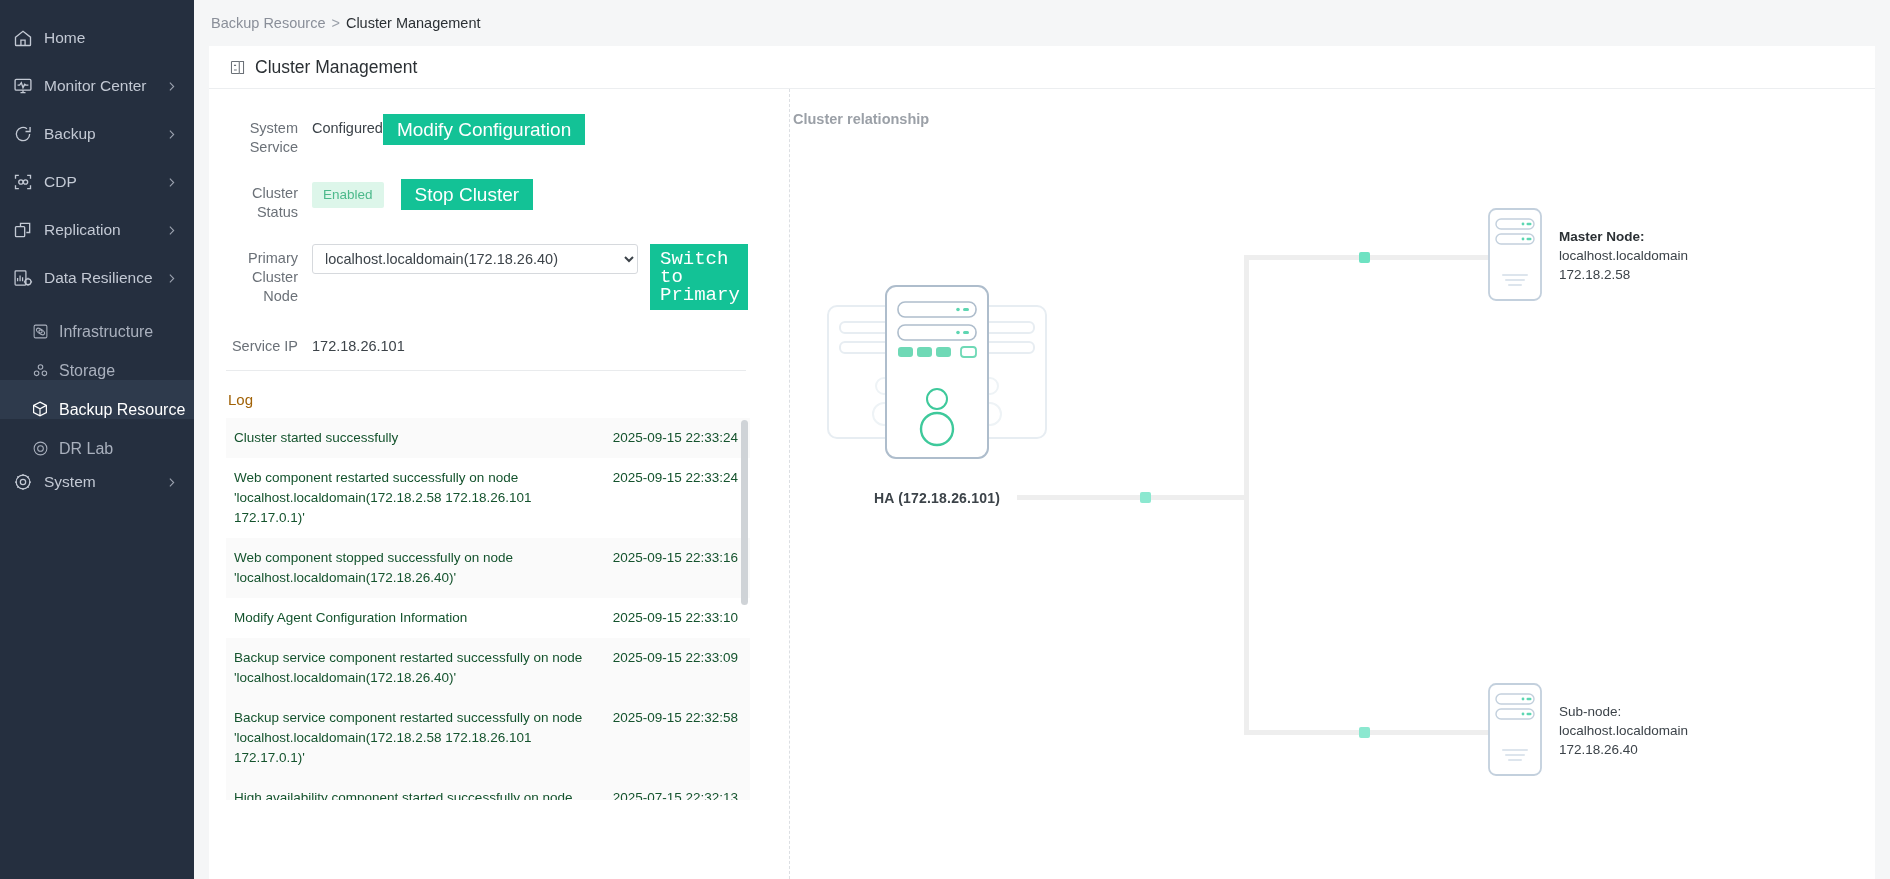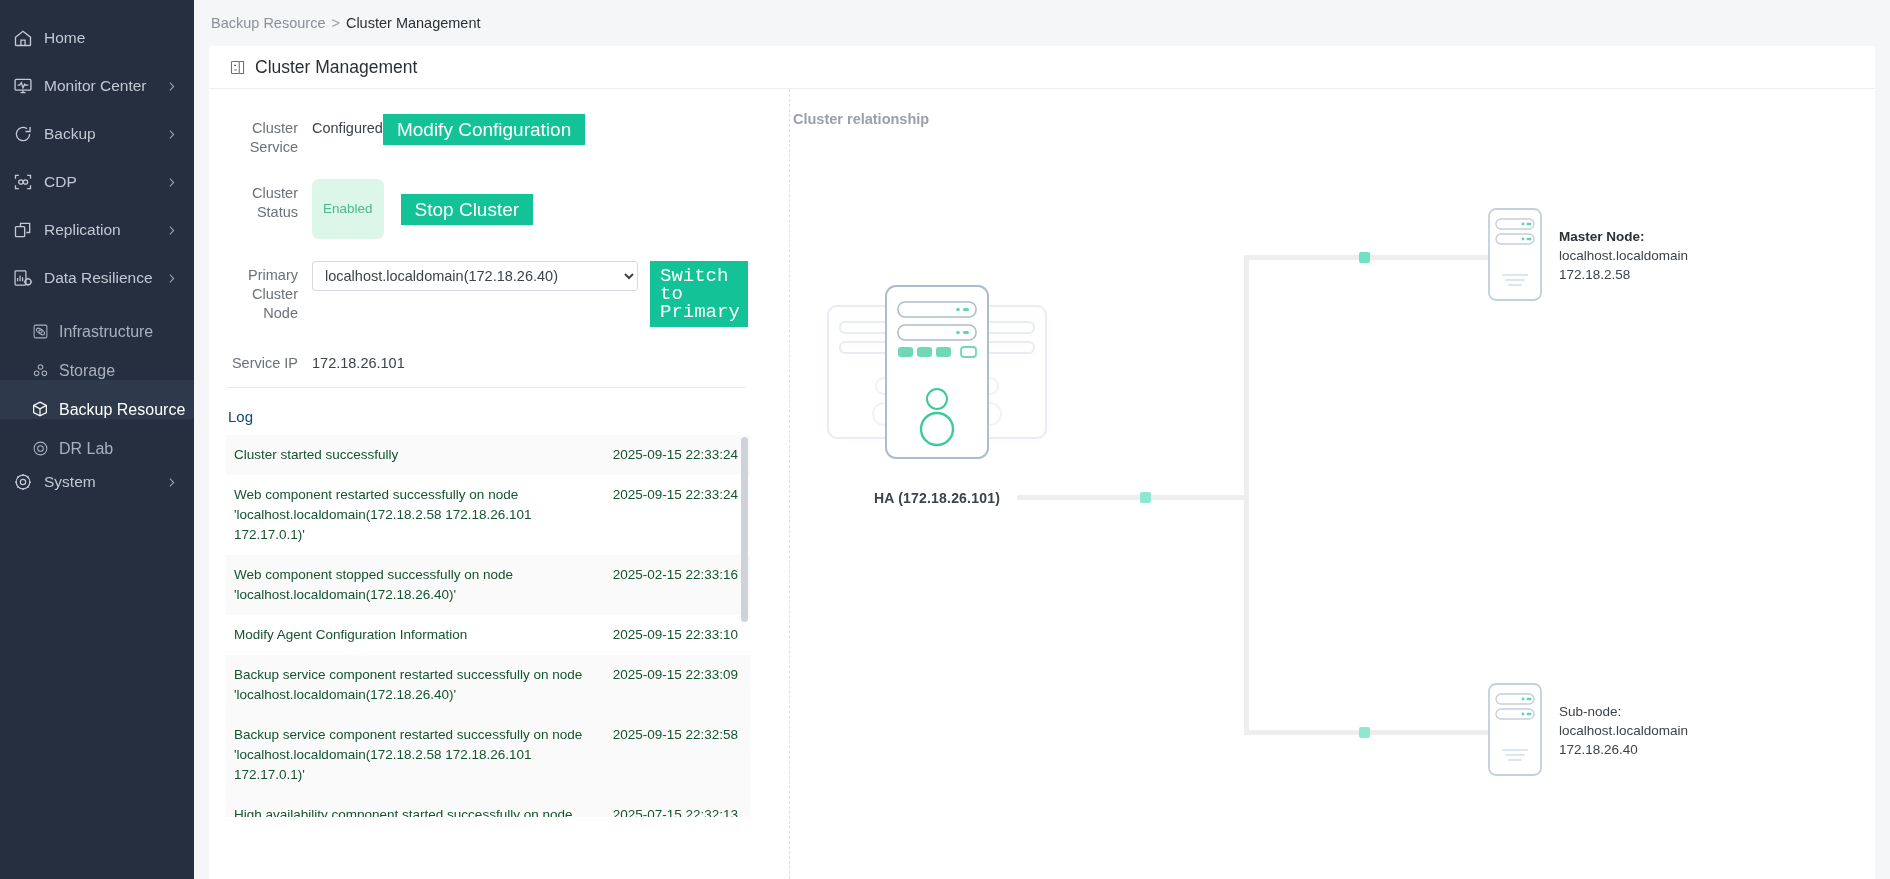--- a/index.html
+++ b/index.html
@@ -137,22 +137,22 @@
     line-height: 18px;
     white-space: normal;
     font-family: Liberation Mono, monospace;
   }
 
   .badge-enabled {
     display: inline-block;
     background: #ddf6ea;
     color: #4cb98b;
     font-size: 13.5px;
-    padding: 22px 11px;
-    border-radius: 7px;
+    padding: 5px 11px;
+    border-radius: 2px;
     line-height: 16px;
     margin-right: 17px;
   }
 
   .sel-wrap { position: relative; display: inline-block; }
   select.node-select {
     width: 326px;
     height: 30px;
     font-size: 14.5px;
     font-family: inherit;
@@ -164,21 +164,21 @@
     margin-right: 12px;
   }
 
   .hr-sep {
     width: 520px;
     height: 1px;
     background: #e9ebed;
     margin: 10px 0 0 0;
   }
 
-  .log-title { font-size: 15px; color: #0c4a6e; margin: 20px 0 10px 2px; }
+  .log-title { font-size: 15px; color: #a16207; margin: 20px 0 10px 2px; }
 
   .log-list {
     width: 524px;
     height: 382px;
     overflow: hidden;
     position: relative;
   }
   .log-row {
     display: flex;
     align-items: flex-start;
@@ -413,21 +413,21 @@
           </svg>
         </span>
         <span class="title-text">Cluster Management</span>
       </div>
 
       <div class="card-body">
 
         <div class="left-pane">
 
           <div class="form-row">
-            <div class="form-label">Cluster Service</div>
+            <div class="form-label">System Service</div>
             <div class="form-field">
               <span class="plain-val" style="margin-right:0">Configured</span>
               <button class="btn-green">Modify Configuration</button>
             </div>
           </div>
 
           <div class="form-row">
             <div class="form-label">Cluster Status</div>
             <div class="form-field" style="align-items:center">
               <span class="badge-enabled">Enabled</span>
@@ -463,21 +463,21 @@
             <div class="log-row shade">
               <span class="log-msg">Cluster started successfully</span>
               <span class="log-time">2025-09-15 22:33:24</span>
             </div>
             <div class="log-row">
               <span class="log-msg">Web component restarted successfully on node 'localhost.localdomain(172.18.2.58 172.18.26.101 172.17.0.1)'</span>
               <span class="log-time">2025-09-15 22:33:24</span>
             </div>
             <div class="log-row shade">
               <span class="log-msg">Web component stopped successfully on node 'localhost.localdomain(172.18.26.40)'</span>
-              <span class="log-time">2025-02-15 22:33:16</span>
+              <span class="log-time">2025-09-15 22:33:16</span>
             </div>
             <div class="log-row">
               <span class="log-msg">Modify Agent Configuration Information</span>
               <span class="log-time">2025-09-15 22:33:10</span>
             </div>
             <div class="log-row shade">
               <span class="log-msg">Backup service component restarted successfully on node 'localhost.localdomain(172.18.26.40)'</span>
               <span class="log-time">2025-09-15 22:33:09</span>
             </div>
             <div class="log-row shade">

